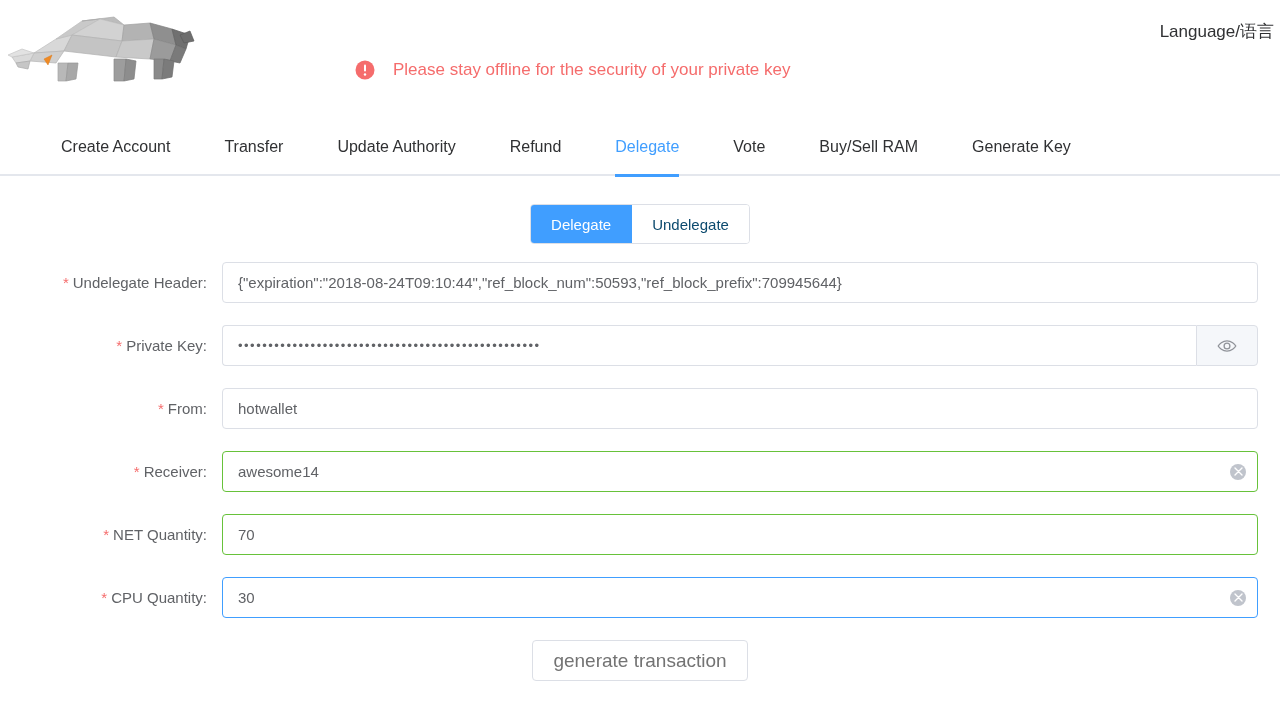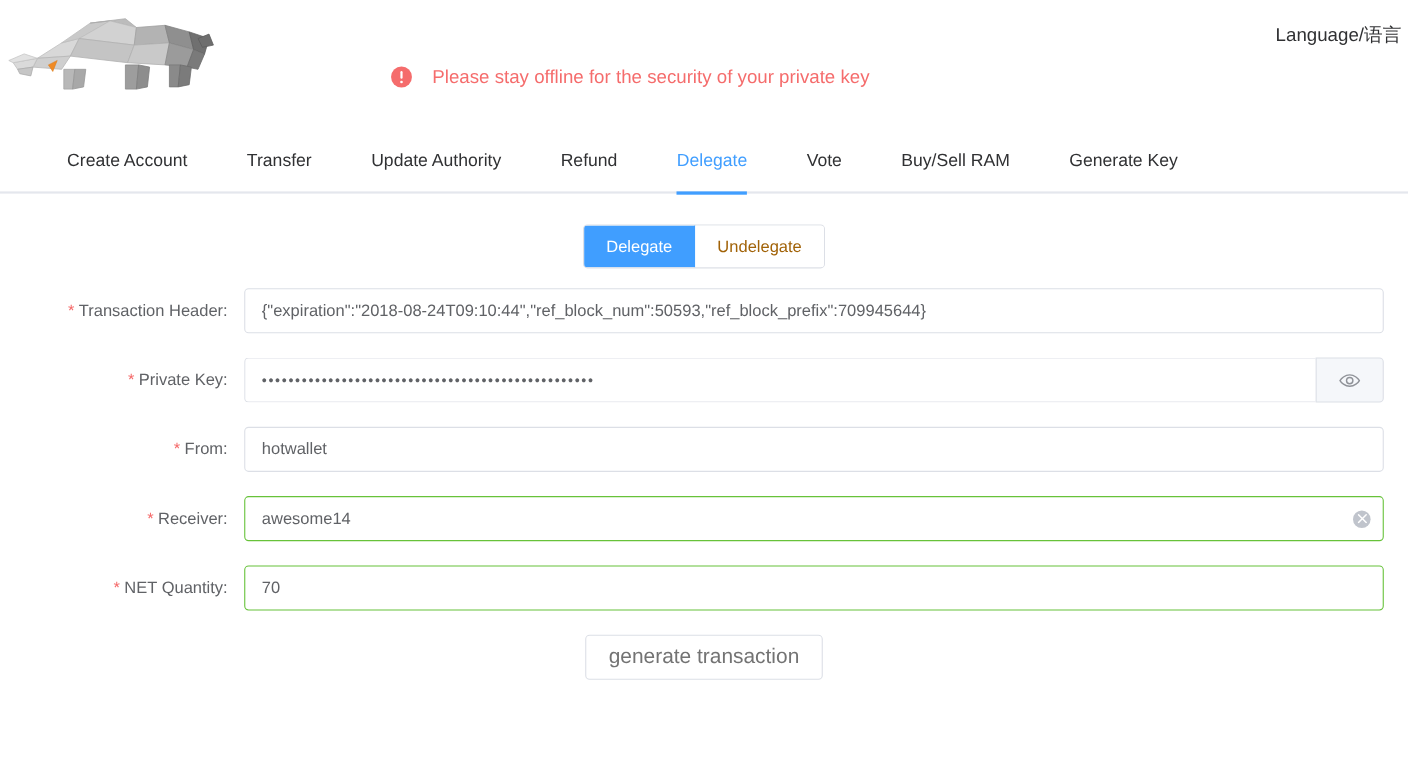--- a/index.html
+++ b/index.html
@@ -110,21 +110,21 @@
     display: flex;
     border: 1px solid #DCDFE6;
     border-radius: 4px;
     overflow: hidden;
     height: 40px;
   }
   .mode-btn {
     display: flex; align-items: center; justify-content: center;
     padding: 0 20px;
     font-size: 15px;
-    color: #a16207;
+    color: #0c4a6e;
     background: #ffffff;
     cursor: pointer;
     border-right: 1px solid #DCDFE6;
     user-select: none;
   }
   .mode-btn:last-child { border-right: none; }
   .mode-btn.active {
     background: #409EFF;
     color: #ffffff;
     border-right-color: #409EFF;
@@ -301,21 +301,21 @@
   <div class="mode-seg">
     <div class="mode-btn active">Delegate</div>
     <div class="mode-btn">Undelegate</div>
   </div>
 </div>
 
 <div class="form">
 
   <div class="form-row">
     <div class="form-label">
-      <span class="req">*</span><span>Transaction Header:</span>
+      <span class="req">*</span><span>Undelegate Header:</span>
     </div>
     <div class="form-field">
       <input class="input plain" type="text" value="{&quot;expiration&quot;:&quot;2018-08-24T09:10:44&quot;,&quot;ref_block_num&quot;:50593,&quot;ref_block_prefix&quot;:709945644}" style="">
     </div>
   </div>
 
   <div class="form-row">
     <div class="form-label">
       <span class="req">*</span><span>Private Key:</span>
     </div>
@@ -357,17 +357,30 @@
 
   <div class="form-row">
     <div class="form-label">
       <span class="req">*</span><span>NET Quantity:</span>
     </div>
     <div class="form-field">
       <input class="input valid plain" type="text" value="70" style="">
     </div>
   </div>
 
+  <div class="form-row">
+    <div class="form-label">
+      <span class="req">*</span><span>CPU Quantity:</span>
+    </div>
+    <div class="form-field">
+      <input class="input focused" type="text" value="30" style="">
+      <span class="clear-icon">
+        <svg width="9" height="9" viewBox="0 0 9 9">
+          <path d="M1 1 L8 8 M8 1 L1 8" stroke="#ffffff" stroke-width="1.4" stroke-linecap="round"></path>
+        </svg>
+      </span>
+    </div>
+  </div>
 
   <div class="submit-row">
     <button class="submit-btn">generate transaction</button>
   </div>
 </div>
 
 </body></html>

